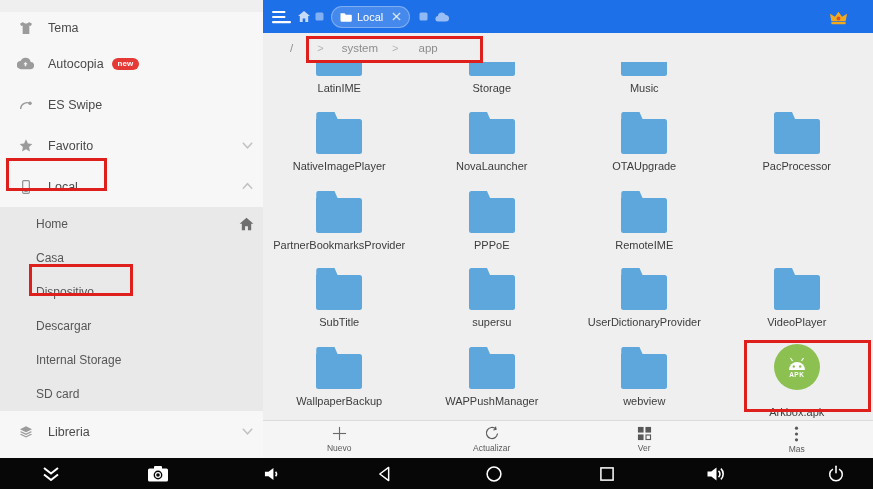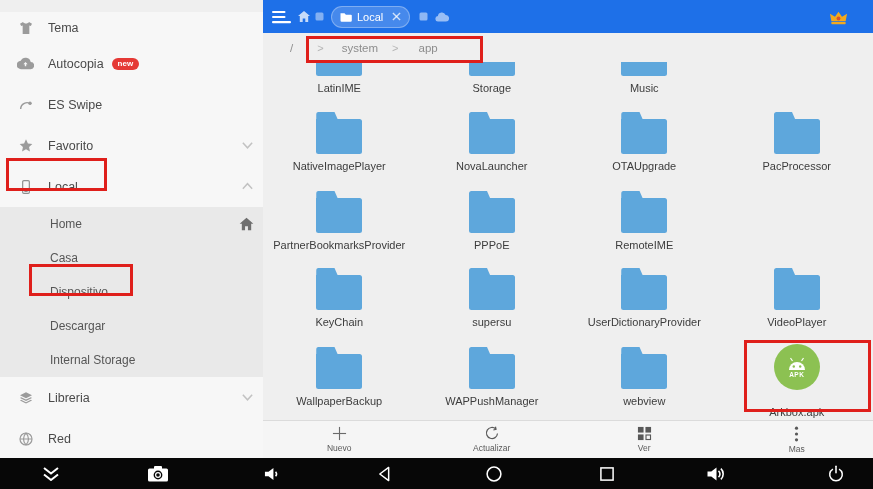--- a/index.html
+++ b/index.html
@@ -5,21 +5,21 @@
   html,body{margin:0;padding:0;background:#ccc;}
   .screen{position:relative;width:873px;height:489px;background:#EFEFEF;overflow:hidden;
           font-family:"Liberation Sans",sans-serif;-webkit-font-smoothing:antialiased;}
   
   .sidebar{position:absolute;left:0;top:12px;width:263px;height:458px;background:#F7F7F7;z-index:1;}
   .si{display:flex;align-items:center;padding:0 9px 0 17px;box-sizing:border-box;cursor:pointer;}
   .h31{height:31px}.h41{height:41px}.h34{height:34px}
   .s-icon{width:17px;height:17px;display:flex;align-items:center;justify-content:center;flex:0 0 17px;}
   .s-label{margin-left:14px;font-size:12.5px;color:#4a4a4a;}
   .s-sub{background:#E9E9E9;}
-  .s-sub .s-label{margin-left:33px;font-size:12px;color:#565656;}
+  .s-sub .s-label{margin-left:19px;font-size:12px;color:#565656;}
   .chev{margin-left:auto;display:flex;align-items:center;}
   .badge{margin-left:8px;background:#E53935;color:#fff;font-size:8px;line-height:12px;
          padding:0 6px;border-radius:6px;font-weight:bold;}
   .home-right{margin-left:auto;display:flex;align-items:center;}
   
   .panel{position:absolute;left:263px;top:0;width:610px;height:458px;}
   .topbar{position:absolute;top:0;left:0;right:0;height:33px;background:#1E70E8;display:flex;
           align-items:center;padding:0 9px;box-sizing:border-box;}
   .tb-gap{width:7px;flex:0 0 7px}
   .pill{height:20px;border-radius:11px;background:rgba(255,255,255,.18);
@@ -136,20 +136,23 @@
       </div>
       <div class="si h34">
         <span class="s-label">Dispositivo</span>
       </div>
       <div class="si h34">
         <span class="s-label">Descargar</span>
       </div>
       <div class="si h34">
         <span class="s-label">Internal Storage</span>
       </div>
+      <div class="si h34">
+        <span class="s-label">SD card</span>
+      </div>
     </div>
     <div class="si h41">
       <span class="s-icon">
         <svg width="16" height="16" viewBox="0 0 24 24" fill="#9b9b9b">
             <path d="M12 3.5L21 8l-9 4.5L3 8z"></path>
             <path d="M4.7 10.8L12 14.4l7.3-3.6L21 12l-9 4.5L3 12z"></path>
             <path d="M4.7 14.6L12 18.2l7.3-3.6L21 15.8l-9 4.5-9-4.5z"></path>
           </svg>
       </span>
       <span class="s-label">Libreria</span>
@@ -271,21 +274,21 @@
           </div>
         <div class="cell">
             <div class="folder"></div>
             <div class="name">RemoteIME</div>
           </div>
       </div>
 
       <div class="grid-row r4">
         <div class="cell">
             <div class="folder"></div>
-            <div class="name">KeyChain</div>
+            <div class="name">SubTitle</div>
           </div>
         <div class="cell">
             <div class="folder"></div>
             <div class="name">supersu</div>
           </div>
         <div class="cell">
             <div class="folder"></div>
             <div class="name">UserDictionaryProvider</div>
           </div>
         <div class="cell">

